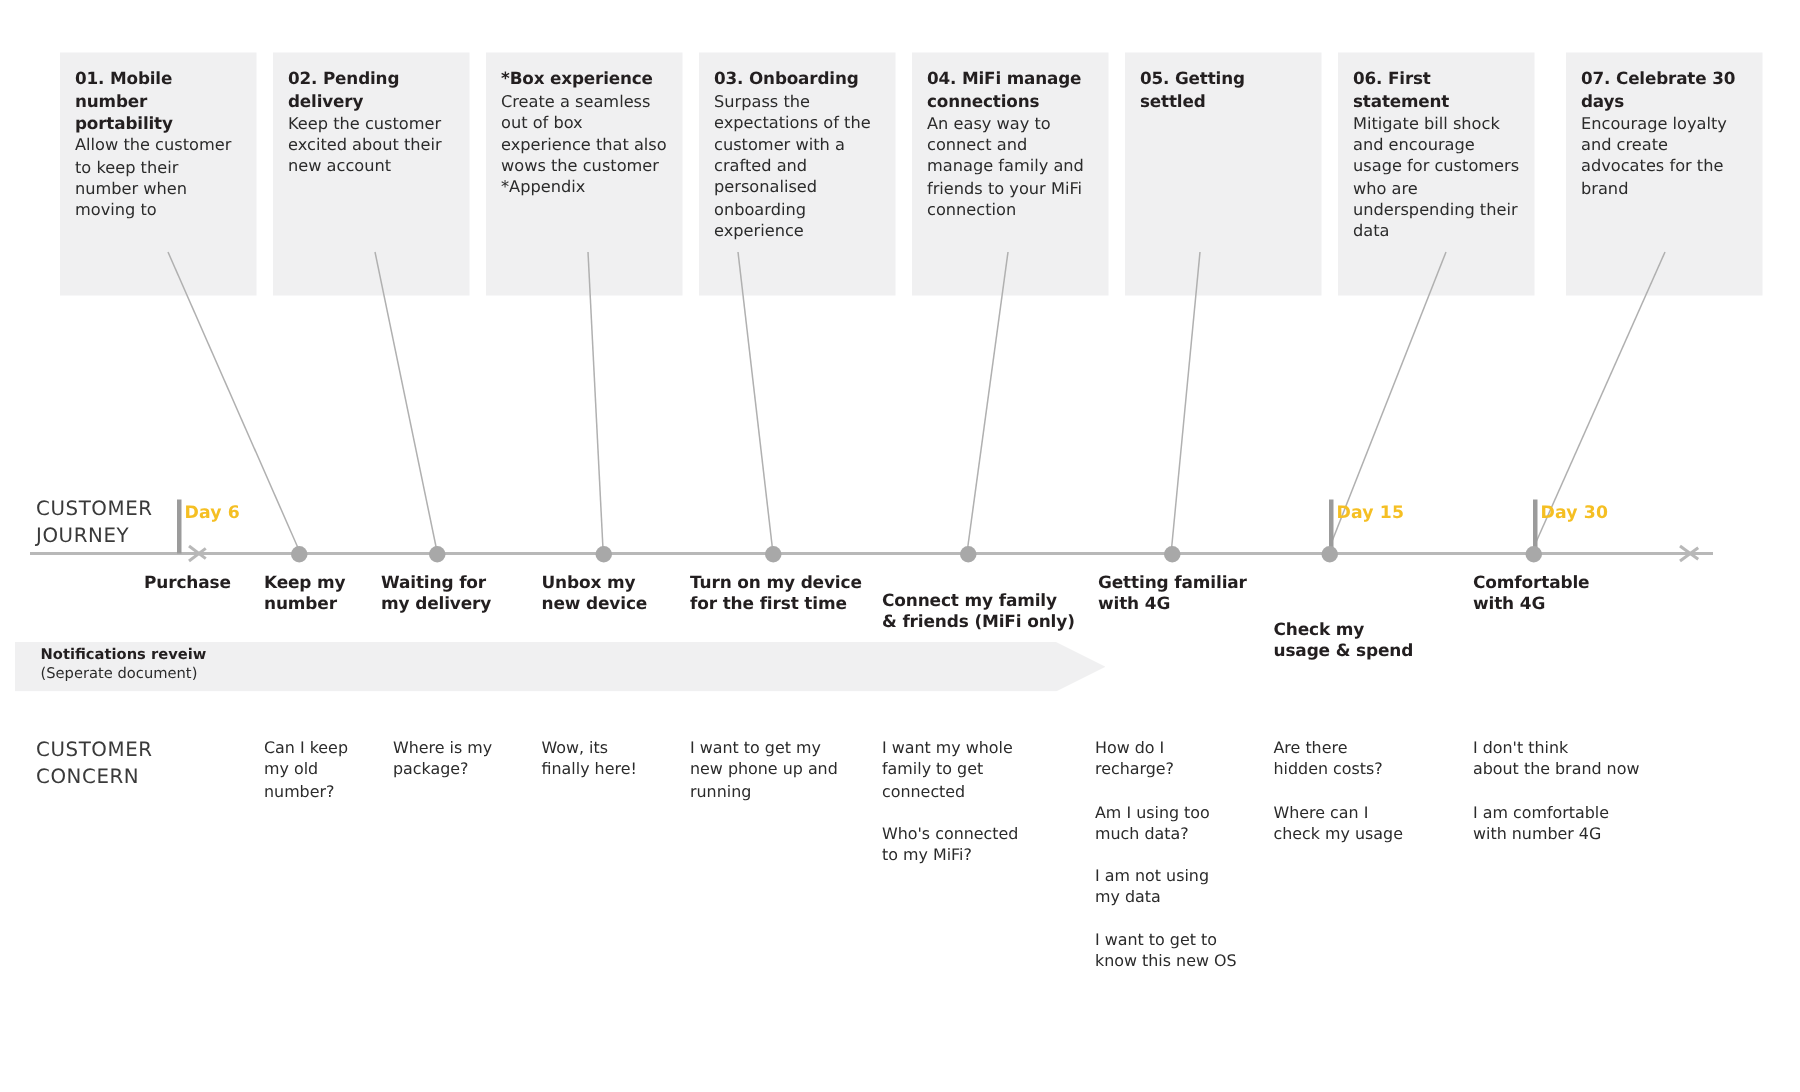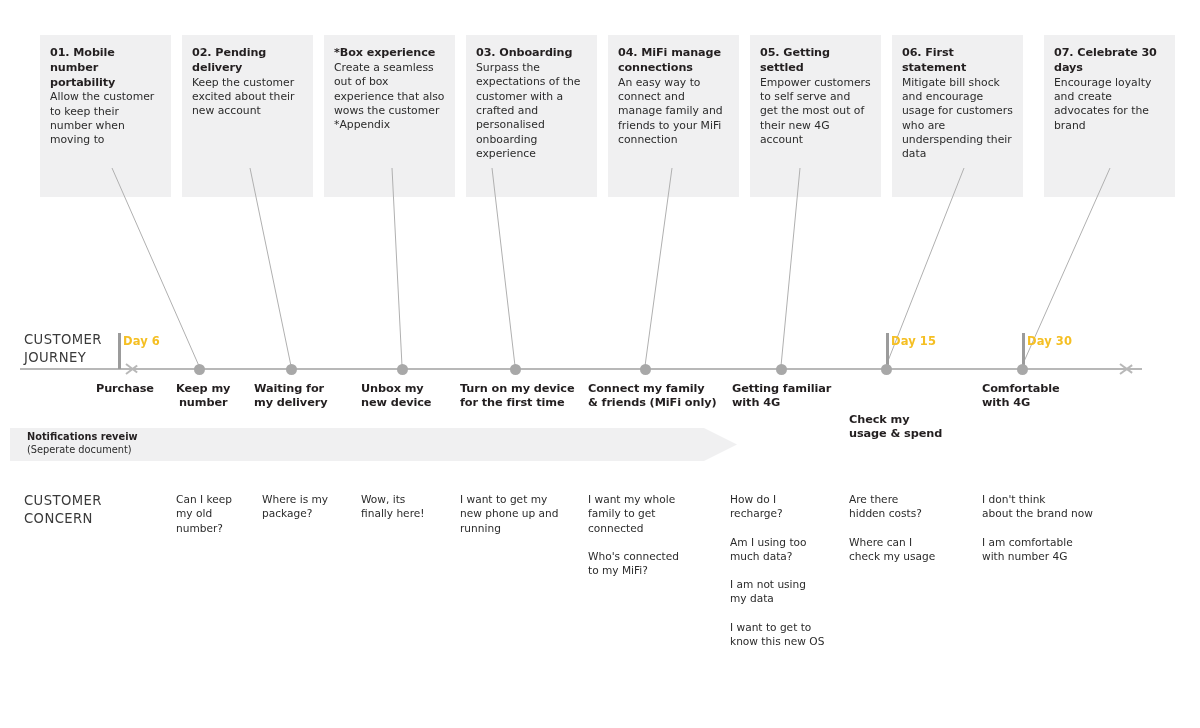--- a/index.html
+++ b/index.html
@@ -199,21 +199,20 @@
       <div class="card" style="left: 466px;">
         <div class="card-title">03. Onboarding</div>
         <div class="card-desc">Surpass the expectations of the customer with a crafted and personalised onboarding experience</div>
       </div>
       <div class="card" style="left: 608px;">
         <div class="card-title">04. MiFi manage connections</div>
         <div class="card-desc">An easy way to connect and manage family and friends to your MiFi connection</div>
       </div>
       <div class="card" style="left: 750px;">
         <div class="card-title">05. Getting settled</div>
-        <div class="card-desc">Empower customers to self serve and get the most out of their new 4G account</div>
       </div>
       <div class="card" style="left: 892px;">
         <div class="card-title">06. First statement</div>
         <div class="card-desc">Mitigate bill shock and encourage usage for customers who are underspending their data</div>
       </div>
       <div class="card" style="left: 1044px; width: 131px;">
         <div class="card-title">07. Celebrate 30 days</div>
         <div class="card-desc">Encourage loyalty and create advocates for the brand</div>
       </div>
     </div>
@@ -240,33 +239,33 @@
       <div class="day-marker" style="left: 118px; top: 333px; height: 36px;"></div>
       <div class="day-text" style="left: 123px; top: 334px;">Day 6</div>
       <div class="day-marker" style="left: 886px; top: 333px; height: 36px;"></div>
       <div class="day-text" style="left: 891px; top: 334px;">Day 15</div>
       <div class="day-marker" style="left: 1022px; top: 333px; height: 36px;"></div>
       <div class="day-text" style="left: 1027px; top: 334px;">Day 30</div>
     </div>
   <div id="stops-layer">
       <div class="stop-label" style="left: 96px; white-space: pre-line;">Purchase</div>
       <div class="stop-dot" style="left: 193.5px;"></div>
-      <div class="stop-label" style="left: 176px; white-space: pre-line; text-align: center;">Keep my
+      <div class="stop-label" style="left: 176px; white-space: pre-line;">Keep my
 number</div>
       <div class="stop-dot" style="left: 285.5px;"></div>
       <div class="stop-label" style="left: 254px; white-space: pre-line;">Waiting for
 my delivery</div>
       <div class="stop-dot" style="left: 396.5px;"></div>
       <div class="stop-label" style="left: 361px; white-space: pre-line;">Unbox my
 new device</div>
       <div class="stop-dot" style="left: 509.5px;"></div>
       <div class="stop-label" style="left: 460px; white-space: pre-line;">Turn on my device
 for the first time</div>
       <div class="stop-dot" style="left: 639.5px;"></div>
-      <div class="stop-label" style="left: 588px; white-space: pre-line;">Connect my family
+      <div class="stop-label" style="left: 588px; white-space: pre-line; margin-top: 12px;">Connect my family
 &amp; friends (MiFi only)</div>
       <div class="stop-dot" style="left: 775.5px;"></div>
       <div class="stop-label" style="left: 732px; white-space: pre-line;">Getting familiar
 with 4G</div>
       <div class="stop-dot" style="left: 880.5px;"></div>
       <div class="stop-label" style="left: 849px; white-space: pre-line; margin-top: 31px;">Check my
 usage &amp; spend</div>
       <div class="stop-dot" style="left: 1016.5px;"></div>
       <div class="stop-label" style="left: 982px; white-space: pre-line;">Comfortable
 with 4G</div>

